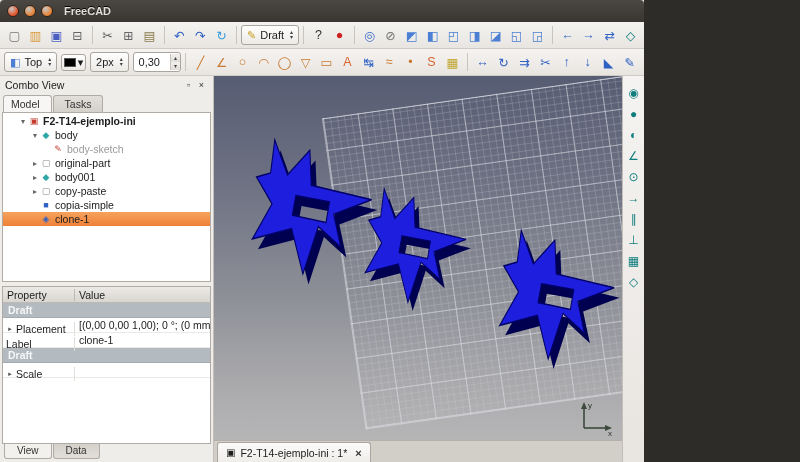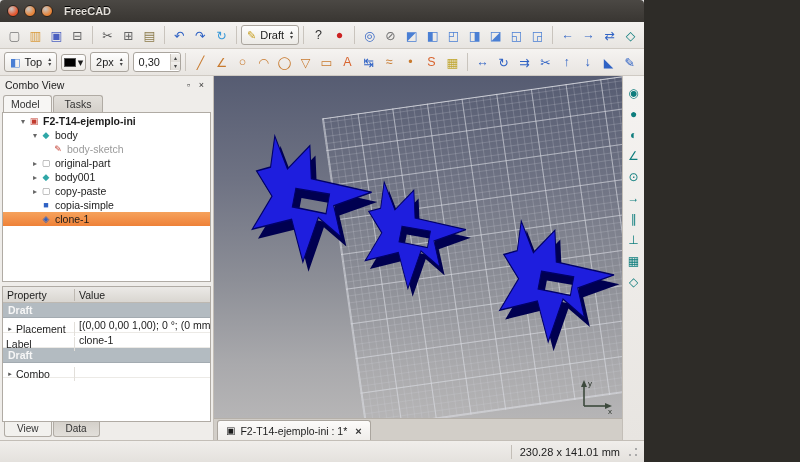--- a/index.html
+++ b/index.html
@@ -293,21 +293,21 @@
             <div class="prow">
               <span class="col1">
                 <span>Label</span>
               </span>
               <span class="col2">clone-1</span>
             </div>
             <div class="pgroup">Draft</div>
             <div class="prow">
               <span class="col1">
                 <span class="pexp">▸</span>
-                <span>Combo</span>
+                <span>Scale</span>
               </span>
             </div>
           </div>
       </div>
       <div class="bottom-tabs">
           <span class="btab active">View</span>
           <span class="btab">Data</span>
         </div>
     </div>
 
@@ -356,18 +356,13 @@
         <span class="snapbtn" style="color: rgb(14, 125, 125);">∠</span>
         <span class="snapbtn" style="color: rgb(14, 125, 125);">⊙</span>
         <span class="snapbtn" style="color: rgb(14, 125, 125);">→</span>
         <span class="snapbtn" style="color: rgb(14, 125, 125);">∥</span>
         <span class="snapbtn" style="color: rgb(14, 125, 125);">⊥</span>
         <span class="snapbtn" style="color: rgb(14, 125, 125);">▦</span>
         <span class="snapbtn" style="color: rgb(14, 125, 125);">◇</span>
       </div>
   </div>
 
-  <div class="statusbar">
-    <span class="ssep"></span>
-    <span>230.28 x 141.01 mm</span>
-    <span class="grip"></span>
-  </div>
 </div>
 
 </body></html>

